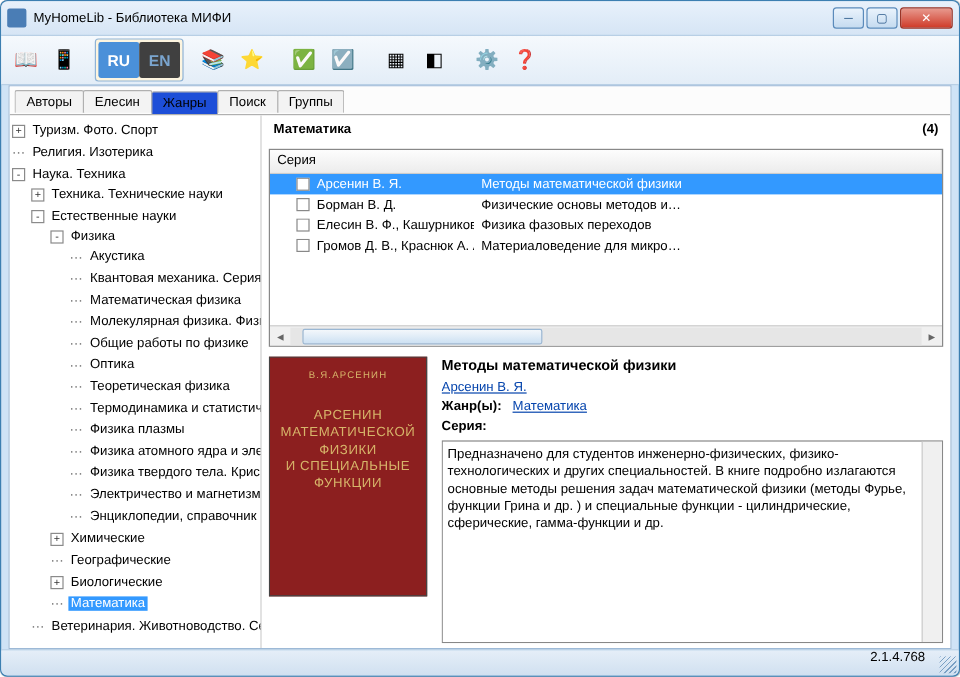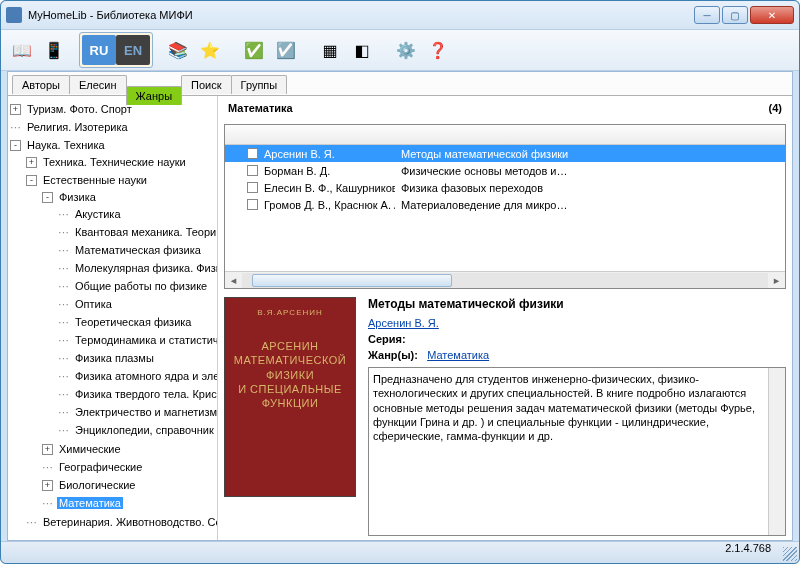--- a/index.html
+++ b/index.html
@@ -16,21 +16,21 @@
 .toolbar{height:42px;background:linear-gradient(#f5f9fd,#e3edf7);border-top:1px solid #b8cfe5;border-bottom:1px solid #b8cfe5;display:flex;align-items:center;padding:0 6px;gap:2px}
 .tbtn{width:30px;height:30px;border:1px solid transparent;border-radius:3px;display:flex;align-items:center;justify-content:center;font-size:16px}
 .tgroup{display:flex;border:1px solid #8fb3d6;border-radius:3px;background:#fdf5e0;padding:2px}
 .tgroup .tbtn{width:34px;height:30px;border:none}
 .langbtn{width:30px;height:26px;font-weight:bold;font-size:13px;border-radius:2px}
 .ru{color:#fff;background:#4a90d9}
 .en{color:#7aa5cf;background:#404040}
 .content{flex:1;margin:0 6px 0 6px;background:#fff;border:1px solid #9db9d6;display:flex;flex-direction:column;overflow:hidden}
 .tabs{height:24px;display:flex;align-items:center;padding:2px 4px 0;border-bottom:1px solid #b0b0b0;background:#fcfcfc}
 .tab{padding:3px 9px;border:1px solid #b0b0b0;border-bottom:none;background:#f3f3f3;margin-right:-1px;border-radius:2px 2px 0 0}
-.tab.active{background:#84cc16;position:relative;top:11px}
+.tab.active{background:#1d4ed8;position:relative;top:1px}
 .body{flex:1;display:flex;overflow:hidden}
 .sidebar{width:210px;border-right:1px solid #cfcfcf;overflow-y:auto;overflow-x:hidden;padding:4px 2px}
 .tree{list-style:none}
 .tree li{white-space:nowrap;padding:1px 0}
 .tree .row{display:flex;align-items:center;height:16px}
 .tree .exp{width:11px;height:11px;border:1px solid #8a8a8a;display:inline-flex;align-items:center;justify-content:center;font-size:9px;line-height:1;margin-right:4px;color:#333;flex-shrink:0}
 .tree .noexp{width:11px;margin-right:4px;display:inline-block}
 .tree .lbl{padding:0 2px}
 .tree .sel{background:#3399ff;color:#fff}
 .tree ul{list-style:none;padding-left:16px}
@@ -152,21 +152,21 @@
                     <ul id="physlist">
                         <li>
                           <div class="row">
                             <span class="noexp dots">⋯</span>
                             <span class="lbl">Акустика</span>
                           </div>
                         </li>
                         <li>
                           <div class="row">
                             <span class="noexp dots">⋯</span>
-                            <span class="lbl">Квантовая механика. Теори</span>
+                            <span class="lbl">Квантовая механика. Серия</span>
                           </div>
                         </li>
                         <li>
                           <div class="row">
                             <span class="noexp dots">⋯</span>
                             <span class="lbl">Математическая физика</span>
                           </div>
                         </li>
                         <li>
                           <div class="row">
@@ -269,20 +269,21 @@
         </ul>
       </div>
 
       <div class="main">
         <div class="heading">
           <span>Математика</span>
           <span>(4)</span>
         </div>
         <div class="listpane">
           <div class="cols">
+            <div class="col c">Серия</div>
           </div>
           <div class="rows" id="rows">
               <div class="rrow sel">
                 <div class="rcell a"><span class="chk"></span>Арсенин В. Я.</div>
                 <div class="rcell b">Методы математической физики</div>
               </div>
               <div class="rrow">
                 <div class="rcell a"><span class="chk"></span>Борман В. Д.</div>
                 <div class="rcell b">Физические основы методов иссл...</div>
               </div>
@@ -311,22 +312,22 @@
               <div>АРСЕНИН</div>
               <div>МАТЕМАТИЧЕСКОЙ</div>
               <div>ФИЗИКИ</div>
               <div>И СПЕЦИАЛЬНЫЕ</div>
               <div>ФУНКЦИИ</div>
             </div>
           </div>
           <div class="info">
             <div class="btitle">Методы математической физики</div>
             <div class="field"><span class="link">Арсенин В. Я.</span></div>
+            <div class="field"><b>Жанр(ы):</b>&nbsp;&nbsp;&nbsp;<span class="link">Математика</span></div>
             <div class="field"><b>Серия:</b></div>
-            <div class="field"><b>Жанр(ы):</b>&nbsp;&nbsp;&nbsp;<span class="link">Математика</span></div>
             <div class="desc">
               <span>Предназначено для студентов инженерно-физических, физико- технологических и других специальностей. В книге подробно излагаются основные методы решения задач математической физики (методы Фурье, функции Грина и др. ) и специальные функции - цилиндрические, сферические, гамма-функции и др.</span>
               <div class="vscroll"></div>
             </div>
           </div>
         </div>
       </div>
     </div>
   </div>
 

